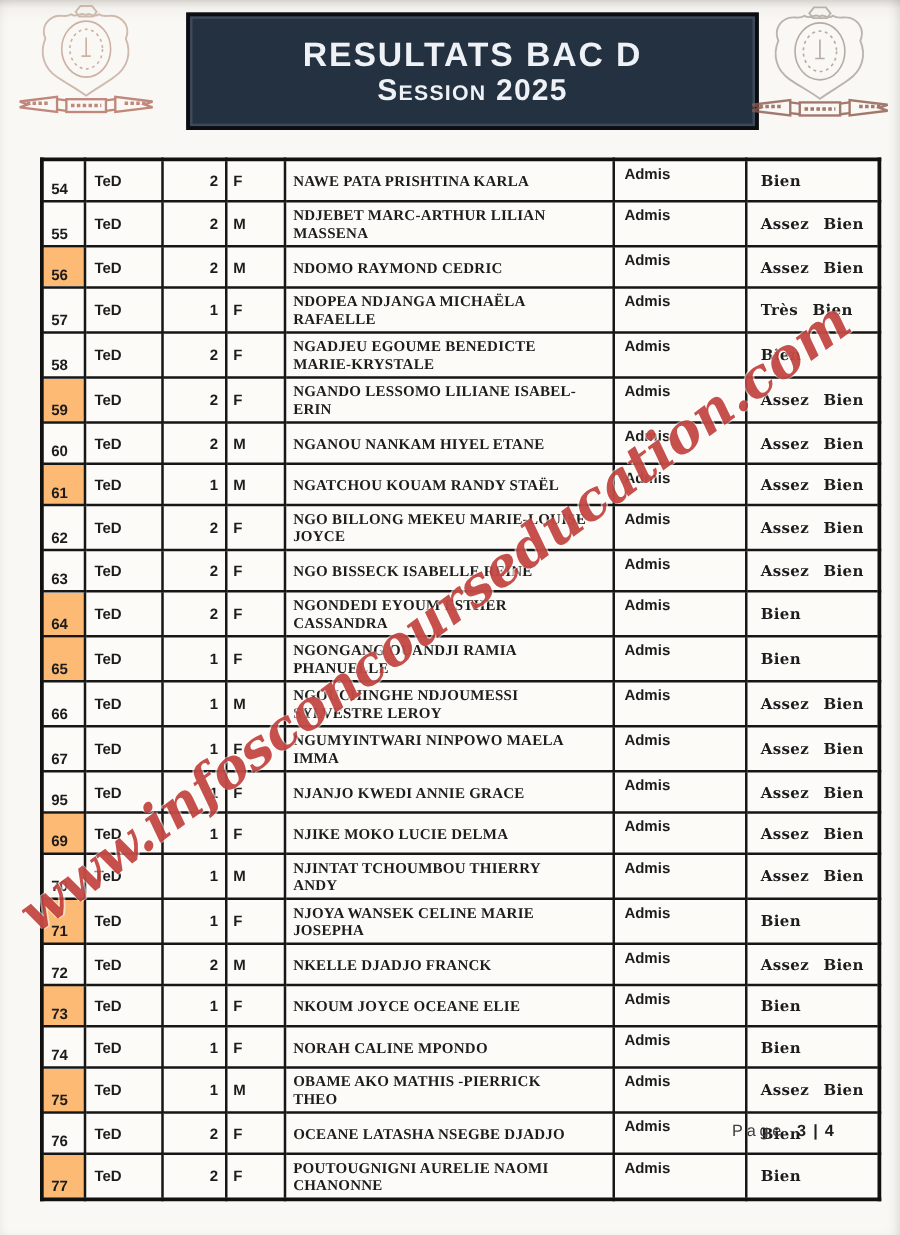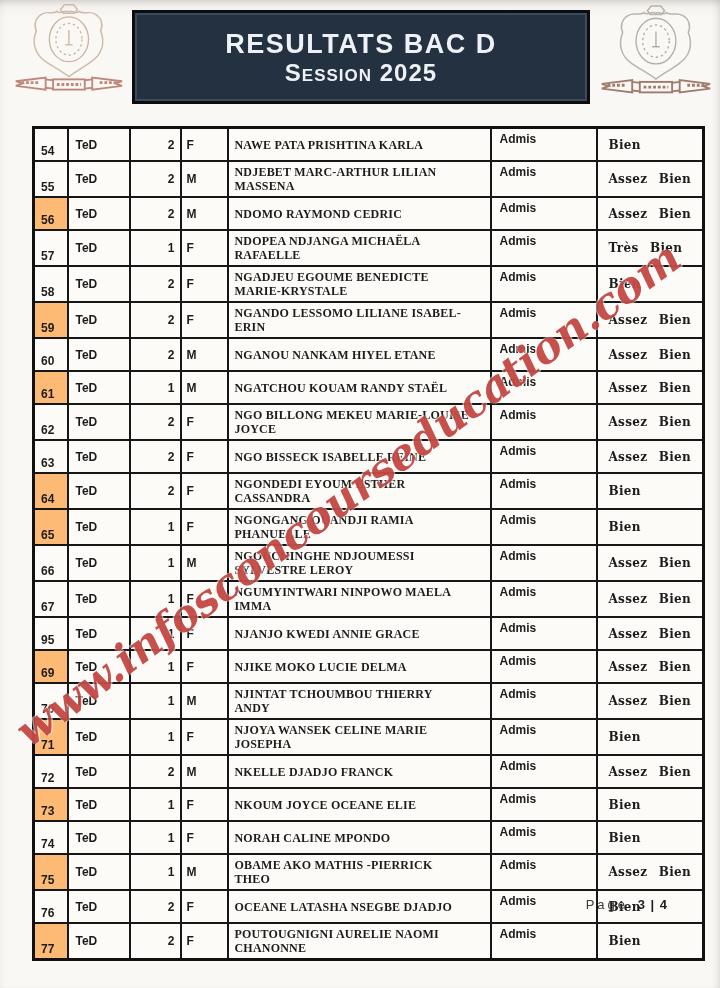--- a/index.html
+++ b/index.html
@@ -10,21 +10,21 @@
     position:relative;overflow:hidden;
   }
   .page{
     position:absolute;inset:0;
     background:linear-gradient(180deg,#dcd9d4 0px,#f4f2ee 7px,#faf8f4 18px,#faf8f4 100%);
     box-shadow:inset -6px 0 10px -6px rgba(0,0,0,.18), inset 6px 0 10px -8px rgba(0,0,0,.10);
   }
 
   
   .title-box{
-    position:absolute;left:132px;top:10px;width:452px;height:88px;
+    position:absolute;left:149px;top:10px;width:452px;height:88px;
     background:linear-gradient(135deg,#1d2836 0%,#2b3b4d 45%,#22303f 70%,#1b2ue 100%);
     background-color:#233140;
     border:3px solid #0c0d0f;
     box-shadow:inset 0 0 0 2px rgba(150,165,185,.22);
     display:flex;flex-direction:column;align-items:center;justify-content:center;
     color:#eef1f5;text-align:left;
   }
   .title-line-1{font-size:27px;font-weight:bold;letter-spacing:1.5px;line-height:30px;}
   .title-line-2{font-size:24px;font-weight:bold;font-variant:small-caps;letter-spacing:1px;line-height:27px;}
   .title-line-3{font-size:24px;font-weight:bold;font-variant:small-caps;letter-spacing:.5px;line-height:28px;}

